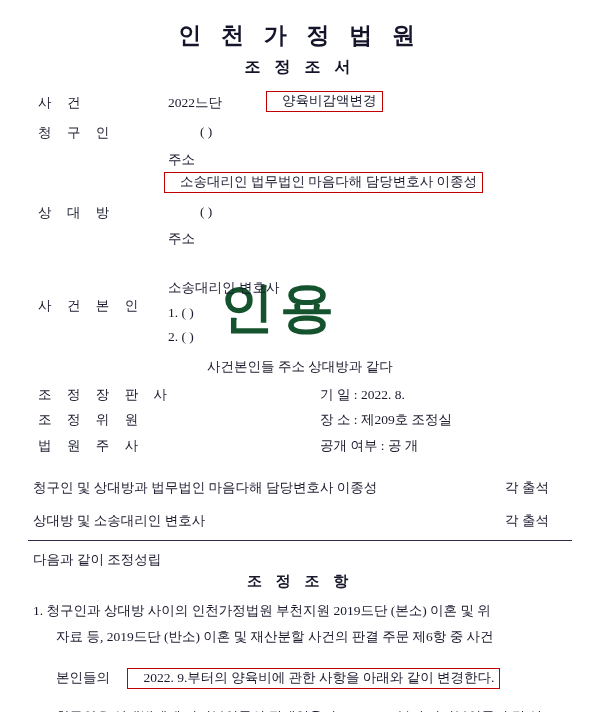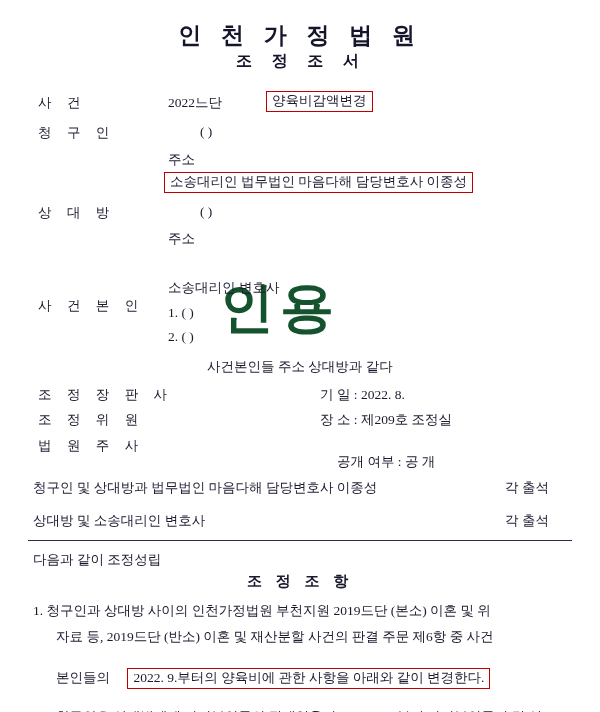--- a/index.html
+++ b/index.html
@@ -49,37 +49,36 @@
     font-weight: bold;
     letter-spacing: 7px;
     margin: 20px 0 0 0;
     color: #14142b;
   }
   .title2 {
     text-align: center;
     font-size: 16px;
     font-weight: bold;
     letter-spacing: 5px;
-    margin: 0 0 0 0;
+    margin: 6px 0 0 0;
     color: #14142b;
-    font-family: Liberation Mono, monospace;
   }
 
   
   .row {
     position: absolute;
     font-size: 13.5px;
     white-space: nowrap;
   }
   .lbl {
     letter-spacing: 6px;
   }
   .boxed {
     border: 1.6px solid #c00000;
-    padding: 1px 5px 2px 5px;
+    padding: 1px 5px 2px 15px;
     display: inline-block;
     line-height: 1.15;
   }
   .paren {
     letter-spacing: 0px;
   }
 
   .hr {
     position: absolute;
     left: 28px;
@@ -149,21 +148,21 @@
     <div class="row paren" style="left:168px; top:309px;">2.        (                    )</div>
     <div class="row" style="left:168px; top:338px;margin-left:39px;">사건본인들 주소  상대방과 같다</div>
 
     <div class="row lbl" style="left:38px; top:366px;">조 정 장 판 사</div>
     <div class="row" style="left:320px; top:366px;">기          일 : 2022. 8.</div>
 
     <div class="row lbl" style="left:38px; top:391px;">조 정 위 원</div>
     <div class="row" style="left:320px; top:391px;">장        소 : 제209호 조정실</div>
 
     <div class="row lbl" style="left:38px; top:417px;">법 원 주 사</div>
-    <div class="row" style="left:320px; top:433px;margin-left:17px;">공개 여부 : 공      개</div>
+    <div class="row" style="left:320px; top:417px;">공개 여부 : 공      개</div>
 
     <div class="row" style="left:33px; top:459px;">청구인 및 상대방과 법무법인 마음다해 담당변호사 이종성</div>
     <div class="right" style="left:505px; top:459px;">각 출석</div>
 
     <div class="row" style="left:33px; top:492px;">상대방 및 소송대리인 변호사</div>
     <div class="right" style="left:505px; top:492px;">각 출석</div>
 
     <div class="hr" style="top:520px;"></div>
 
     <div class="row" style="left:33px; top:531px;">다음과 같이 조정성립</div>

